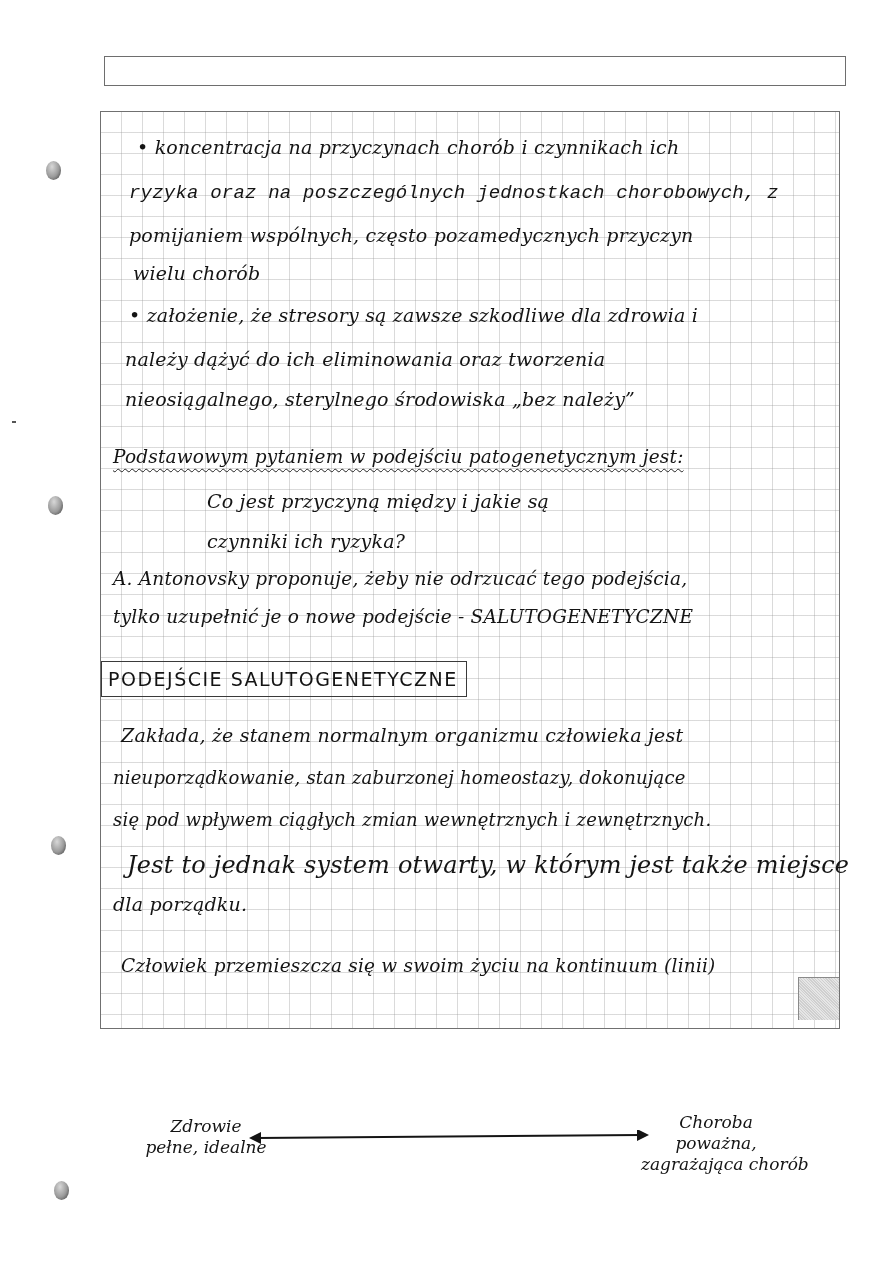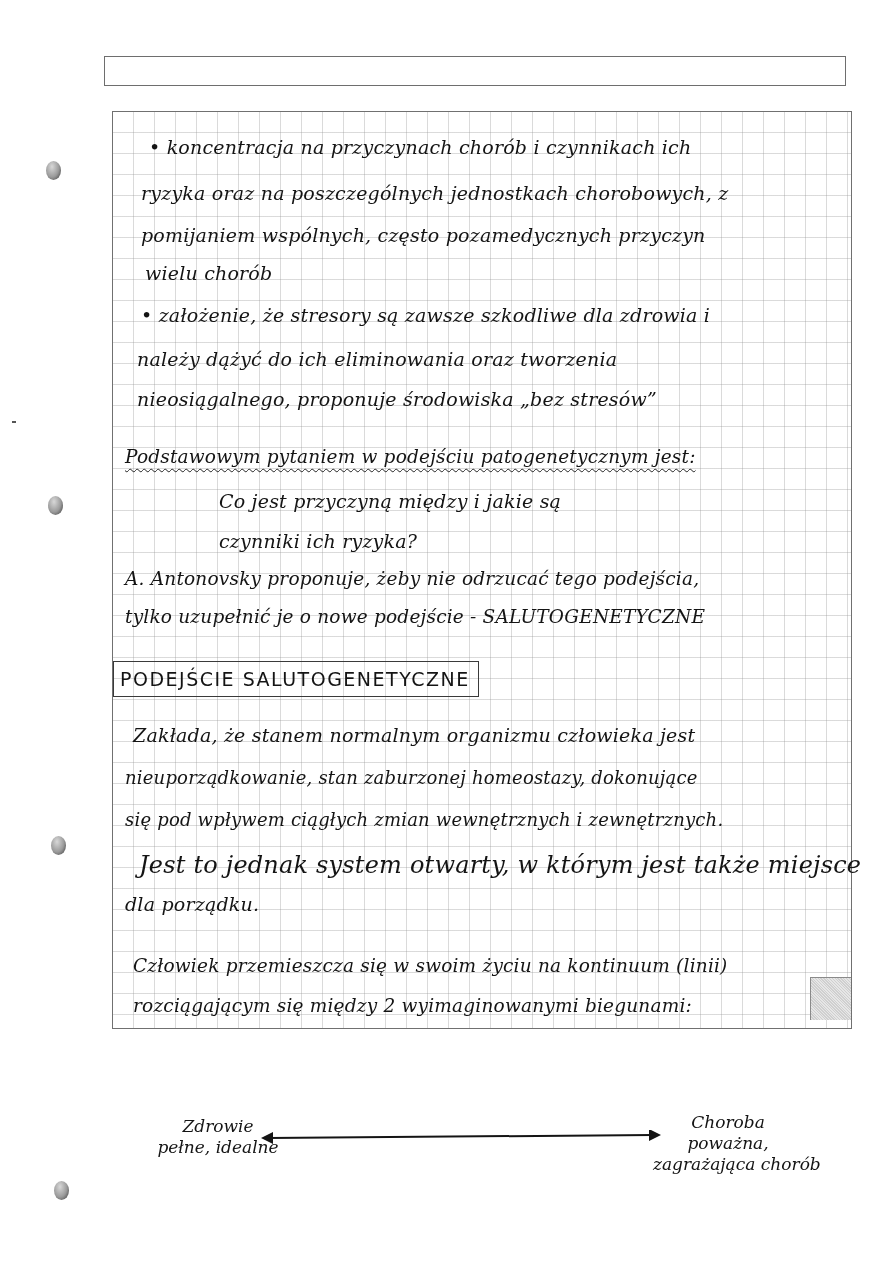--- a/index.html
+++ b/index.html
@@ -26,21 +26,21 @@
       position: absolute;
       left: 104px;
       top: 56px;
       width: 740px;
       height: 28px;
       border: 1px solid #6e6e6e;
       background: #fff;
     }
     .grid-area {
       position: absolute;
-      left: 112px;
+      left: 100px;
       top: 111px;
       width: 740px;
       height: 918px;
       border: 1px solid #707070;
       box-sizing: border-box;
       background-color: #fff;
       background-image:
         linear-gradient(to right, rgba(150,150,150,0.35) 1px, transparent 1px),
         linear-gradient(to bottom, rgba(150,150,150,0.35) 1px, transparent 1px);
       background-size: 21px 21px;
@@ -121,45 +121,44 @@
 
 <div style="position:absolute; left:12px; top:421px; width:4px; height:2px; background:#555;"></div>
 
 <div class="header-box">
   <span></span>
 </div>
 
 <div class="grid-area">
 
   <div class="line" style="left:36px; top:24px;">• koncentracja na przyczynach chorób i czynnikach ich</div>
-  <div class="line" style="left:28px; top:70px;">ryzyka oraz na poszczególnych jednostkach chorobowych, z</div>
+  <div class="line" style="left:28px; top:70px;font-family:Liberation Mono, monospace;">ryzyka oraz na poszczególnych jednostkach chorobowych, z</div>
   <div class="line" style="left:28px; top:112px;text-align:center;">pomijaniem wspólnych, często pozamedycznych przyczyn</div>
   <div class="line" style="left:32px; top:150px;">wielu chorób</div>
   <div class="line" style="left:28px; top:192px;text-align:right;">• założenie, że stresory są zawsze szkodliwe dla zdrowia i</div>
   <div class="line" style="left:24px; top:236px;">należy dążyć do ich eliminowania oraz tworzenia</div>
-  <div class="line" style="left:24px; top:276px;">nieosiągalnego, proponuje środowiska „bez stresów”</div>
+  <div class="line" style="left:24px; top:276px;">nieosiągalnego, sterylnego środowiska „bez należy”</div>
 
   <div class="line wavy" style="left:12px; top:334px; font-size:18.5px;">Podstawowym pytaniem w podejściu patogenetycznym jest:</div>
 
   <div class="line" style="left:106px; top:378px;">Co jest przyczyną między i jakie są</div>
   <div class="line" style="left:106px; top:418px;">czynniki ich ryzyka?</div>
 
   <div class="line" style="left:12px; top:456px; font-size:18.5px;">A. Antonovsky proponuje, żeby nie odrzucać tego podejścia,</div>
   <div class="line" style="left:12px; top:494px; font-size:18.5px;">tylko uzupełnić je o nowe podejście - SALUTOGENETYCZNE</div>
 
   <div class="section-heading">PODEJŚCIE SALUTOGENETYCZNE</div>
 
   <div class="line" style="left:12px; top:655px; font-size:18px;">nieuporządkowanie, stan zaburzonej homeostazy, dokonujące</div>
   <div class="line" style="left:20px; top:612px;">Zakłada, że stanem normalnym organizmu człowieka jest</div>
   <div class="line" style="left:12px; top:697px; font-size:18px;">się pod wpływem ciągłych zmian wewnętrznych i zewnętrznych.</div>
   <div class="line" style="left:12px; top:739px; font-size:24px;margin-left:14px;">Jest to jednak system otwarty, w którym jest także miejsce</div>
   <div class="line" style="left:12px; top:781px;">dla porządku.</div>
 
   <div class="line" style="left:20px; top:843px; font-size:18.5px;">Człowiek przemieszcza się w swoim życiu na kontinuum (linii)</div>
-  <div class="line" style="left:20px; top:883px; font-size:18.5px;">rozciągającym się między 2 wyimaginowanymi biegunami:</div>
 
   <div class="arrow-diagram">
     <div class="diagram-label" style="left:30px; top:4px; width:150px;">
       <div>Zdrowie</div>
       <div>pełne, idealne</div>
     </div>
 
     <svg class="arrow-line" viewBox="0 0 400 14" preserveAspectRatio="none">
       <line x1="8" y1="8" x2="392" y2="5" stroke="#141414" stroke-width="2"></line>
       <polygon points="0,8 12,2 12,14" fill="#141414"></polygon>

